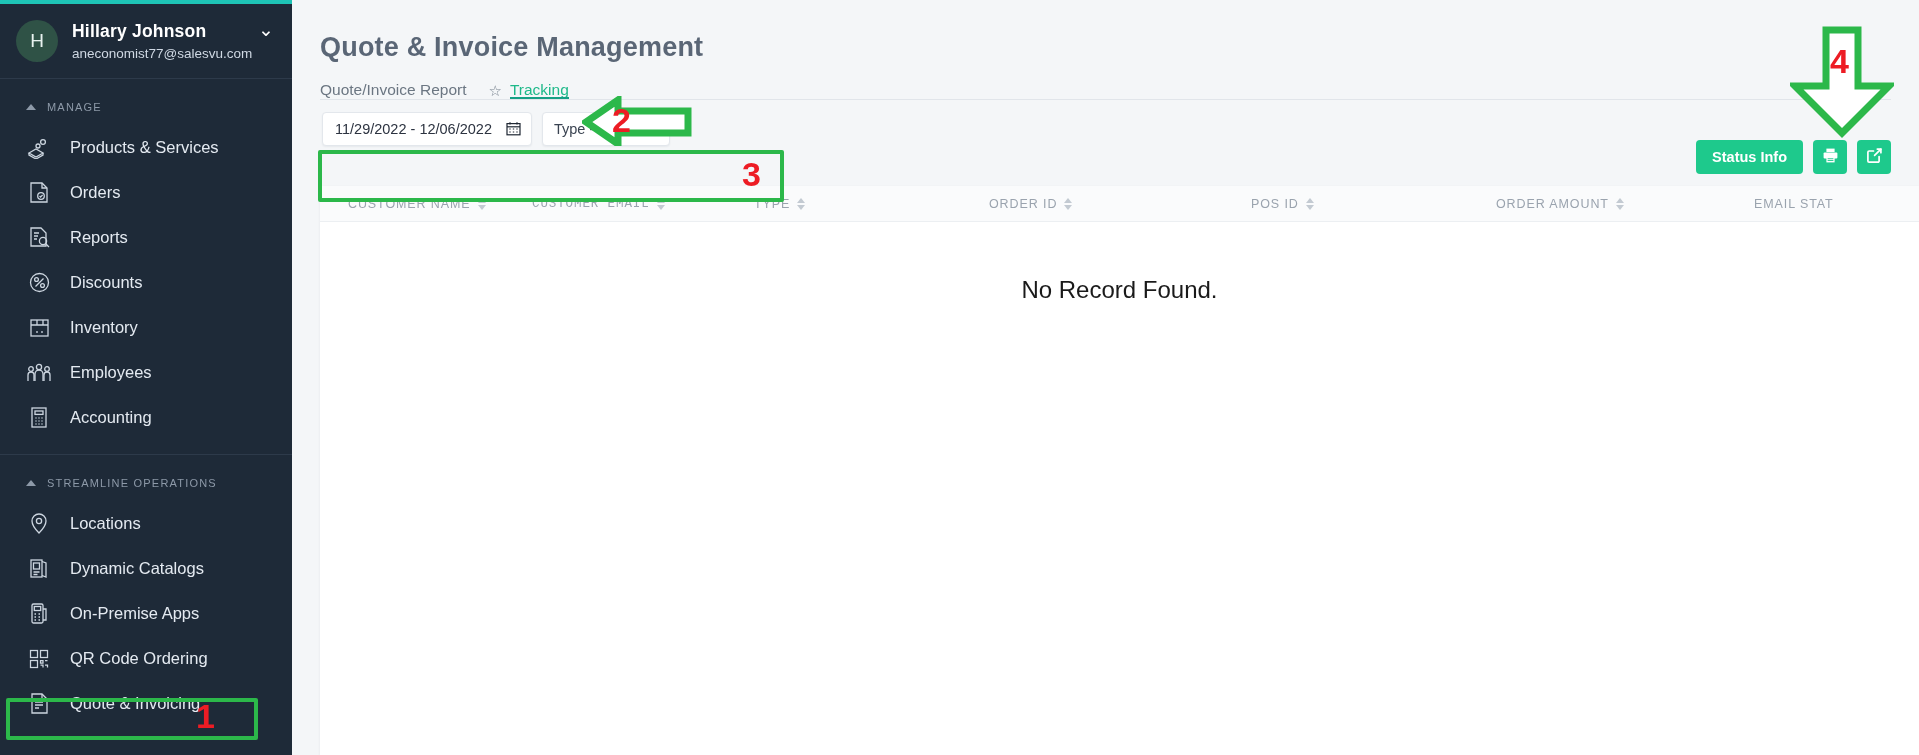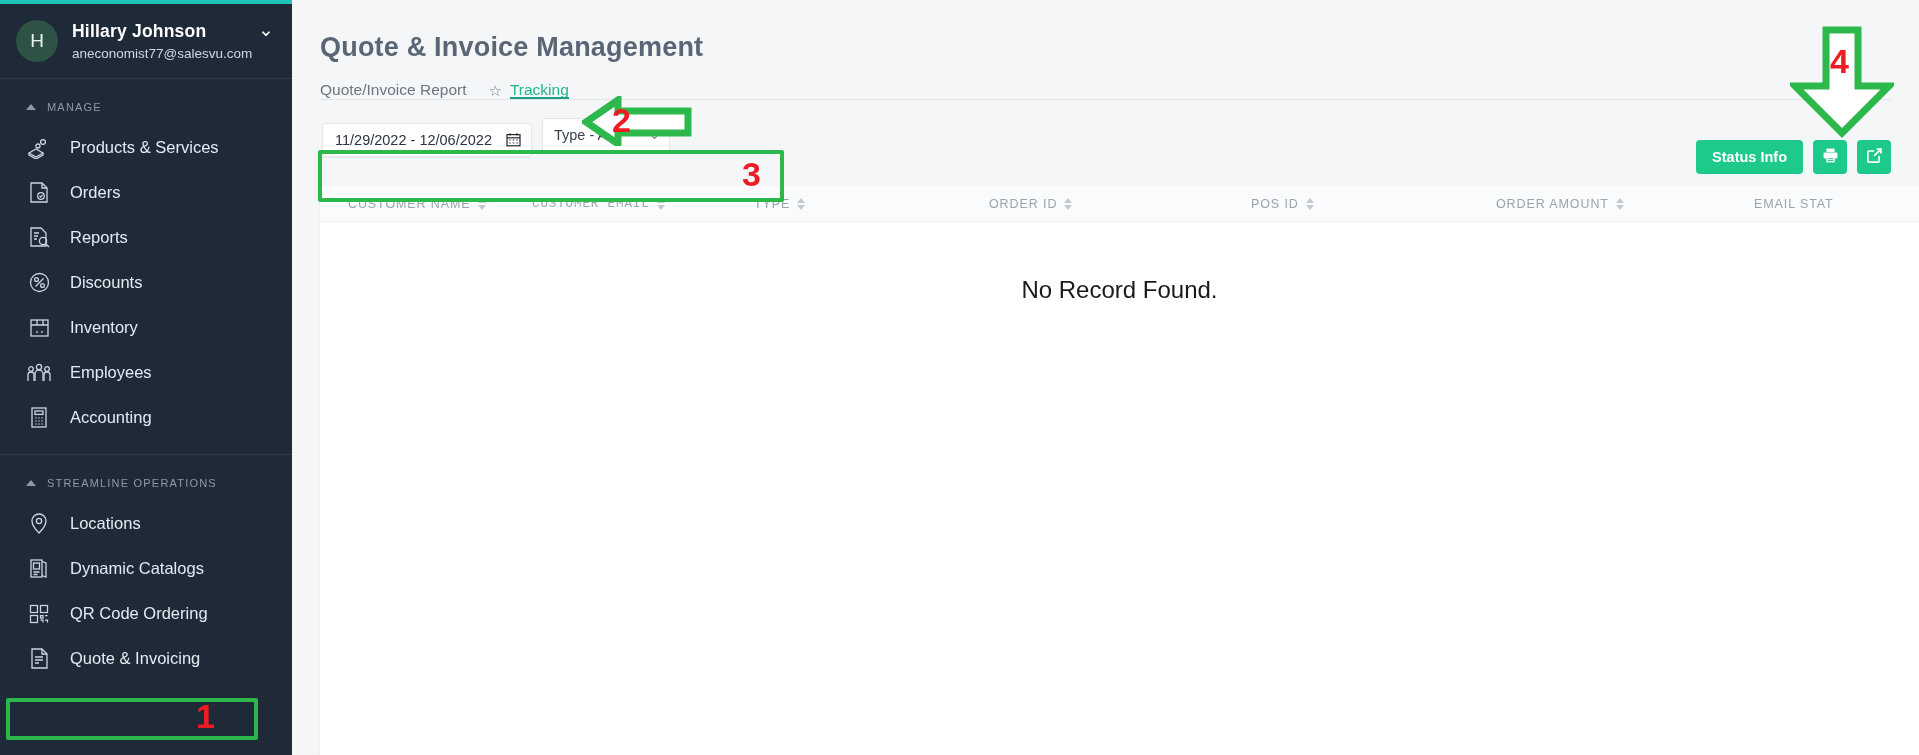--- a/index.html
+++ b/index.html
@@ -100,21 +100,21 @@
   .filter-row {
     display: flex; align-items: center;
     padding: 12px 0 0 30px;
     gap: 10px;
   }
   .date-box, .type-box {
     background: #fff; border: 1px solid #e3e7ec; border-radius: 4px;
     height: 34px; display: flex; align-items: center;
     box-shadow: 0 1px 2px rgba(20,30,50,.06);
   }
-  .date-box { padding: 0 10px 0 12px; gap: 14px; margin-top: 11px; }
+  .date-box { padding: 0 10px 0 12px; gap: 14px; }
   .date-text { font-size: 14.5px; color: #2c3340; white-space: nowrap; }
   .cal-ico { color: #1f2733; font-size: 14px; line-height: 1; }
   .type-box { width: 128px; padding: 0 9px 0 11px; justify-content: space-between; }
   .type-text { font-size: 14.5px; color: #3a4351; }
   .sel-chev { color: #6e7783; font-size: 13px; line-height: 1; }
 
   .actions {
     position: absolute; right: 28px; top: 140px;
     display: flex; align-items: center; gap: 10px;
   }
@@ -302,20 +302,31 @@
         <svg width="23" height="23" viewBox="0 0 23 23" fill="none" stroke="#cdd6e0" stroke-width="1.3">
           <rect x="3" y="3" width="11" height="17"></rect>
             <path d="M14 4.5l4 1.5v14l-4-1.5"></path>
           <rect x="5.5" y="6" width="6" height="6"></rect>
             <path d="M5.5 15h6M5.5 17.5h4"></path>
         </svg>
       </span>
       <span class="nav-label">Dynamic Catalogs</span>
     </div>
 
+    <div class="nav-item">
+      <span class="ico">
+        <svg width="22" height="23" viewBox="0 0 22 23" fill="none" stroke="#cdd6e0" stroke-width="1.3">
+          <rect x="4" y="2" width="11" height="19" rx="1.5"></rect>
+            <rect x="6.3" y="4.5" width="6.4" height="4"></rect>
+          <path d="M6.5 12h1.5M10.5 12h1.5M6.5 15h1.5M10.5 15h1.5M6.5 18h1.5M10.5 18h1.5"></path>
+          <path d="M15 7h3v11h-3"></path>
+        </svg>
+      </span>
+      <span class="nav-label">On-Premise Apps</span>
+    </div>
 
     <div class="nav-item">
       <span class="ico">
         <svg width="22" height="22" viewBox="0 0 22 22" fill="none" stroke="#cdd6e0" stroke-width="1.25">
           <rect x="2.5" y="2.5" width="7" height="7"></rect>
             <rect x="12.5" y="2.5" width="7" height="7"></rect>
           <rect x="2.5" y="12.5" width="7" height="7"></rect>
           <path d="M12.5 12.5h2.5v2.5h-2.5zM17 12.5h2.5M12.5 17h2.5v2.5M17 17h2.5v2.5"></path>
         </svg>
       </span>

